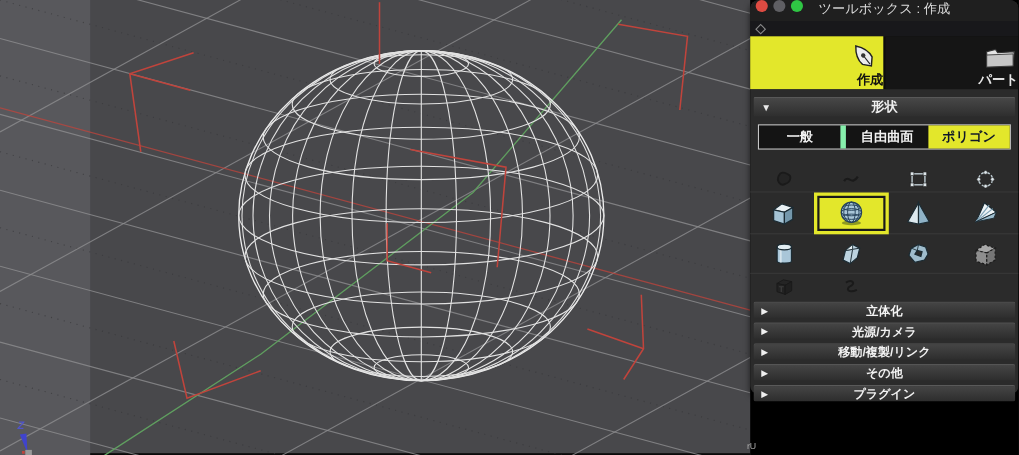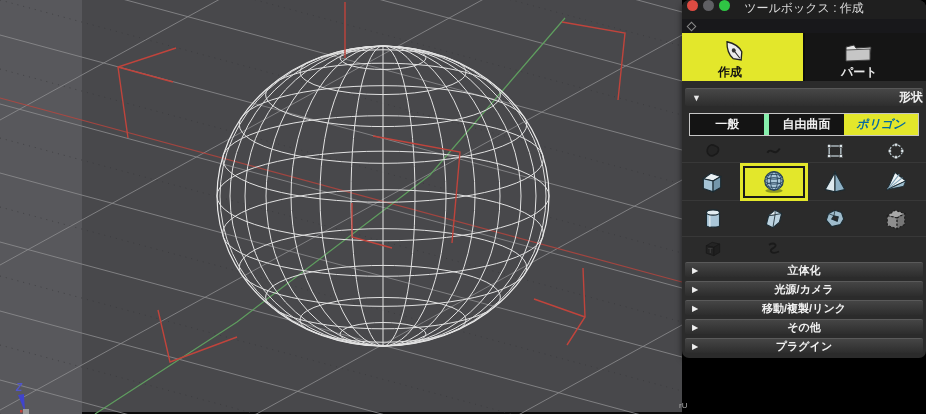--- a/index.html
+++ b/index.html
@@ -16,34 +16,34 @@
   
   #panel{position:absolute;left:682px;top:0;width:244px;height:358px;background:#2b2b2b;
          border-radius:8px 8px 7px 7px;box-shadow:0 2px 6px rgba(0,0,0,.6);display:flex;flex-direction:column;}
   #titlebar{height:19px;background:#1f1f1f;border-radius:8px 8px 0 0;display:flex;position:relative;flex:none;}
   .tl{width:11px;height:11px;border-radius:50%;margin-left:5px;flex:none;}
   #title{position:absolute;left:0;right:0;text-align:center;color:#dcdcdc;font-size:12px;}
   #widgetrow{height:14px;background:#18181b;display:flex;align-items:center;padding-left:6px;flex:none;}
   #diamond{width:7px;height:7px;border:1px solid #8a8a8a;transform:rotate(45deg);}
 
   #tabs{height:48px;display:flex;background:#0c0c0c;gap:2px;flex:none;}
-  .tab{flex:1;background:#151515;display:flex;flex-direction:column;align-items:flex-start;justify-content:flex-end;padding-bottom:2px;cursor:default;padding-left:36px;}
+  .tab{flex:1;background:#151515;display:flex;flex-direction:column;align-items:flex-end;justify-content:flex-end;padding-bottom:2px;cursor:default;}
   .tab .tlabel{color:#e8e8e8;font-size:12px;font-weight:bold;line-height:13px;}
   .tab.selected{background:var(--yellow);}
   .tab.selected .tlabel{color:#111;}
 
   .secheader{height:18px;margin:7px 3px 0 3px;background:linear-gradient(#474747,#2e2e2e);
              border-top:1px solid #585858;border-radius:2px;display:flex;align-items:center;position:relative;flex:none;}
   .secheader .tri{color:#e8e8e8;font-size:9px;margin-left:7px;}
-  .secheader .slabel{position:absolute;left:0;right:0;text-align:right;color:#f0f0f0;font-size:12px;font-weight:bold;}
-
-  #subtabs{height:23px;margin:7px 7px 0 7px;border:1px solid #c6c6c6;display:flex;background:#141414;flex:none;}
+  .secheader .slabel{position:absolute;left:0;right:0;text-align:center;color:#f0f0f0;font-size:12px;font-weight:bold;}
+
+  #subtabs{height:23px;margin:7px 7px 12px 7px;border:1px solid #c6c6c6;display:flex;background:#141414;flex:none;}
   .subtab{flex:1;display:flex;align-items:center;justify-content:center;color:#f2f2f2;font-size:12px;font-weight:bold;border-left:5px solid #86efac;}
   .subtab:first-child{border-left:none;}
-  .subtab.selected{background:var(--yellow);color:#0369a1;border-left:none;font-style:italic;}
+  .subtab.selected{background:var(--yellow);color:#0f172a;border-left:none;}
 
   #toolgrid{margin-top:4px;flex:none;}
   .toolrow{display:flex;border-top:1px solid #383838;}
   .toolrow:first-child{border-top:none;}
   .toolrow .cell{flex:1;display:flex;align-items:center;justify-content:center;}
   .r1{height:22px;} .r2{height:38px;} .r3{height:36px;} .r4{height:24px;}
   .selbtn{width:62px;height:32px;background:var(--yellow);border:2px solid #1a1a1a;box-shadow:0 0 0 3px var(--yellow);
           display:flex;align-items:center;justify-content:center;}
 
   #sections{margin-top:2px;display:flex;flex-direction:column;gap:4px;flex:none;}

